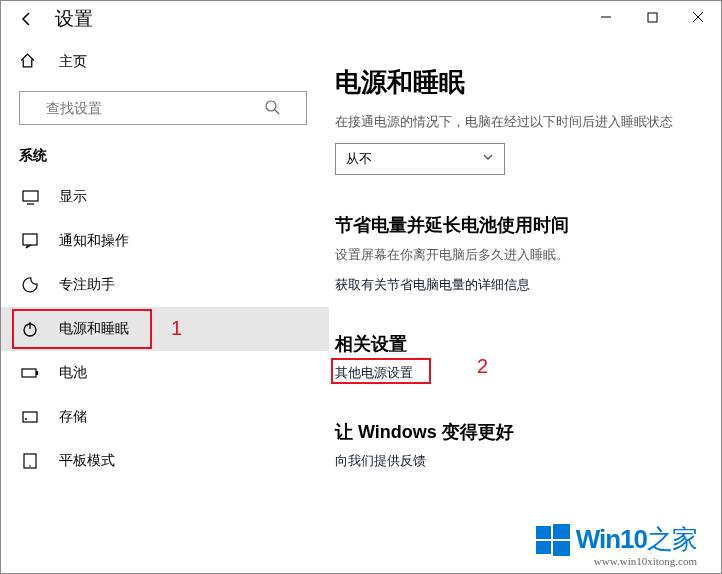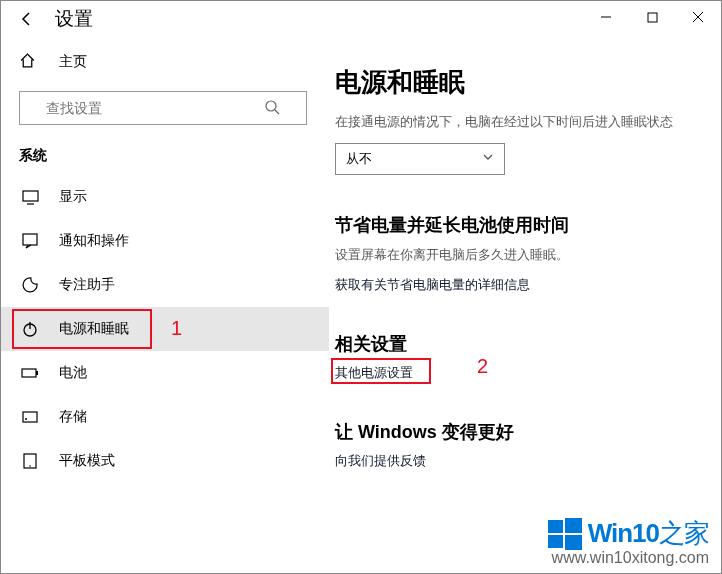--- a/index.html
+++ b/index.html
@@ -77,26 +77,26 @@
   }
   .section-h { font-size: 18px; font-weight: 600; margin-top: 38px; margin-bottom: 8px; }
   .link { color: #0f172a; font-size: 13px; display: inline-block; }
   .red-box-2 {
     position: absolute; border: 2px solid #e81123;
     pointer-events: none;
   }
   .anno2 { position: absolute; color: #e81123; font-size: 20px; }
   
   .watermark {
-    position: absolute; right: 12px; bottom: 6px; text-align: right;
+    position: absolute; right: 24px; bottom: 6px; text-align: right;
     color: #0078d7;
   }
   .watermark .brand { font-size: 26px; font-weight: 600; letter-spacing: -1px; display:flex; align-items:center; justify-content:flex-end;}
   .watermark .brand .logo { width: 34px; height: 34px; margin-right: 6px; }
-  .watermark .url { font-size: 16px; color: #666; margin-top: -2px; }
+  .watermark .url { font-size: 11px; color: #666; margin-top: -2px; font-family: Liberation Serif, serif; }
 </style>
 </head>
 <body>
 
 <div class="titlebar">
   <div class="back">
     <svg width="16" height="16" viewBox="0 0 16 16">
         <path d="M10 2 L4 8 L10 14" stroke="#000" stroke-width="1.5" fill="none"></path>
       </svg>
   </div>

